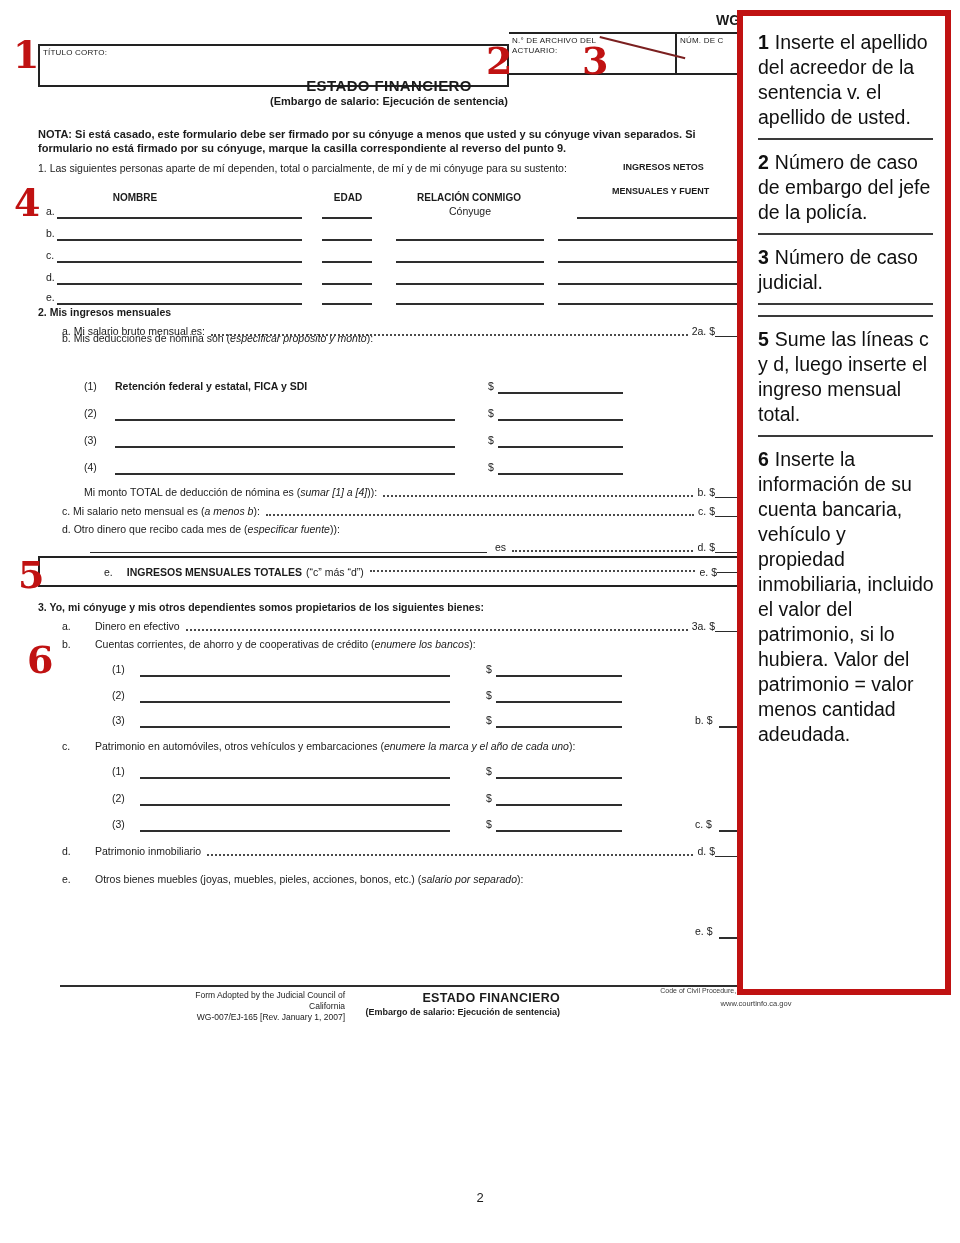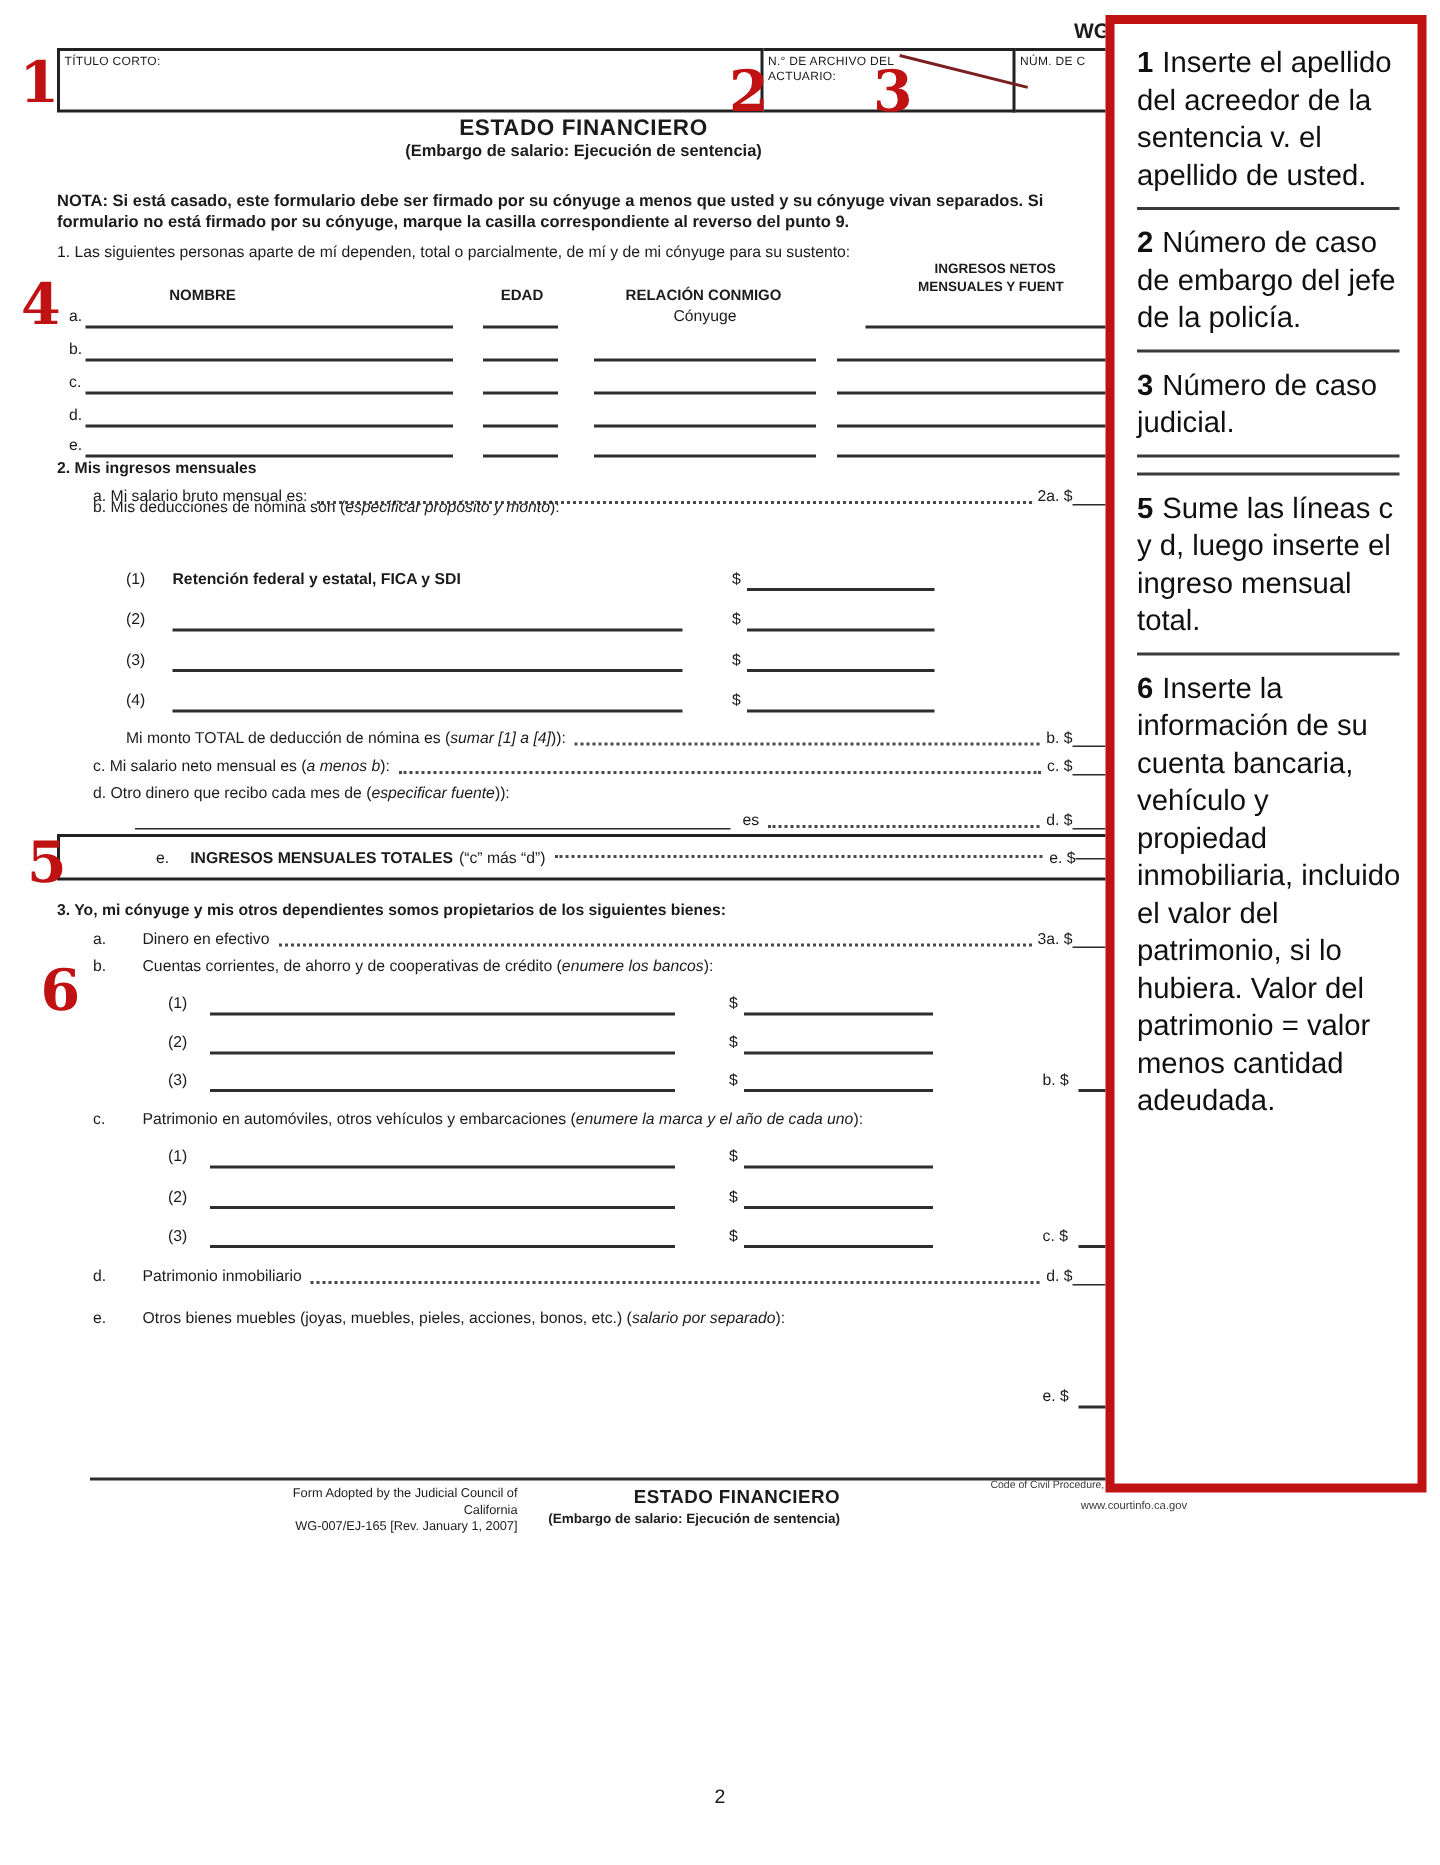--- a/index.html
+++ b/index.html
@@ -35,21 +35,21 @@
   .diag { position:absolute; width:88px; border-top:2px solid #7b2020; transform:rotate(14deg); transform-origin:left top; }
   .ftr { position:absolute; text-align:right; }
 </style>
 </head>
 <body>
 
 <div id="page">
 
   <div class="abs b" style="left:716px; top:12px; font-size:14px;">WG-</div>
 
-  <div class="hbox" style="left:38px; top:32px; width:471px; height:43px;">
+  <div class="hbox" style="left:38px; top:44px; width:471px; height:43px;">
     <div class="lbl">TÍTULO CORTO:</div>
   </div>
   <div class="hbox" style="left:509px; top:32px; width:168px; height:43px; border-left:none;">
     <div class="lbl" style="width:118px;">N.° DE ARCHIVO DEL ACTUARIO:</div>
   </div>
   <div class="hbox" style="left:677px; top:32px; width:220px; height:43px; border-left:none;">
     <div class="lbl">NÚM. DE C</div>
   </div>
   <div class="diag" style="left:600px; top:36px;"></div>
 
@@ -60,21 +60,21 @@
   <div class="marker" style="left:18px; top:556px;">5</div>
   <div class="marker" style="left:27px; top:641px;">6</div>
 
   <div class="abs b" style="left:38px; top:77px; width:702px; text-align:center; font-size:15px; letter-spacing:0.4px;">ESTADO FINANCIERO</div>
   <div class="abs b" style="left:38px; top:95px; width:702px; text-align:center; font-size:11px;">(Embargo de salario: Ejecución de sentencia)</div>
 
   <div class="abs b" style="left:38px; top:127px; width:710px; font-size:11px; line-height:14px;">NOTA: Si está casado, este formulario debe ser firmado por su cónyuge a menos que usted y su cónyuge vivan separados. Si</div>
   <div class="abs b" style="left:38px; top:141px; width:710px; font-size:11px; line-height:14px;">formulario no está firmado por su cónyuge, marque la casilla correspondiente al reverso del punto 9.</div>
 
   <div class="abs sm" style="left:38px; top:162px;">1. Las siguientes personas aparte de mí dependen, total o parcialmente, de mí y de mi cónyuge para su sustento:</div>
-  <div class="abs b" style="left:623px; top:174px; font-size:9px;">INGRESOS NETOS</div>
+  <div class="abs b" style="left:623px; top:162px; font-size:9px;">INGRESOS NETOS</div>
   <div class="abs b" style="left:612px; top:186px; font-size:9px;">MENSUALES Y FUENT</div>
   <div class="colhead" style="left:85px; top:192px; width:100px;">NOMBRE</div>
   <div class="colhead" style="left:322px; top:192px; width:52px;">EDAD</div>
   <div class="colhead" style="left:394px; top:192px; width:150px;">RELACIÓN CONMIGO</div>
 
   <div class="abs sm" style="left:46px; top:205px;">a.</div>
   <div class="hline" style="left:57px; top:217px; width:245px;"></div>
   <div class="hline" style="left:322px; top:217px; width:50px;"></div>
   <div class="abs sm" style="left:396px; top:205px; width:148px; text-align:center;">Cónyuge</div>
   <div class="hline" style="left:577px; top:217px; width:168px;"></div>

